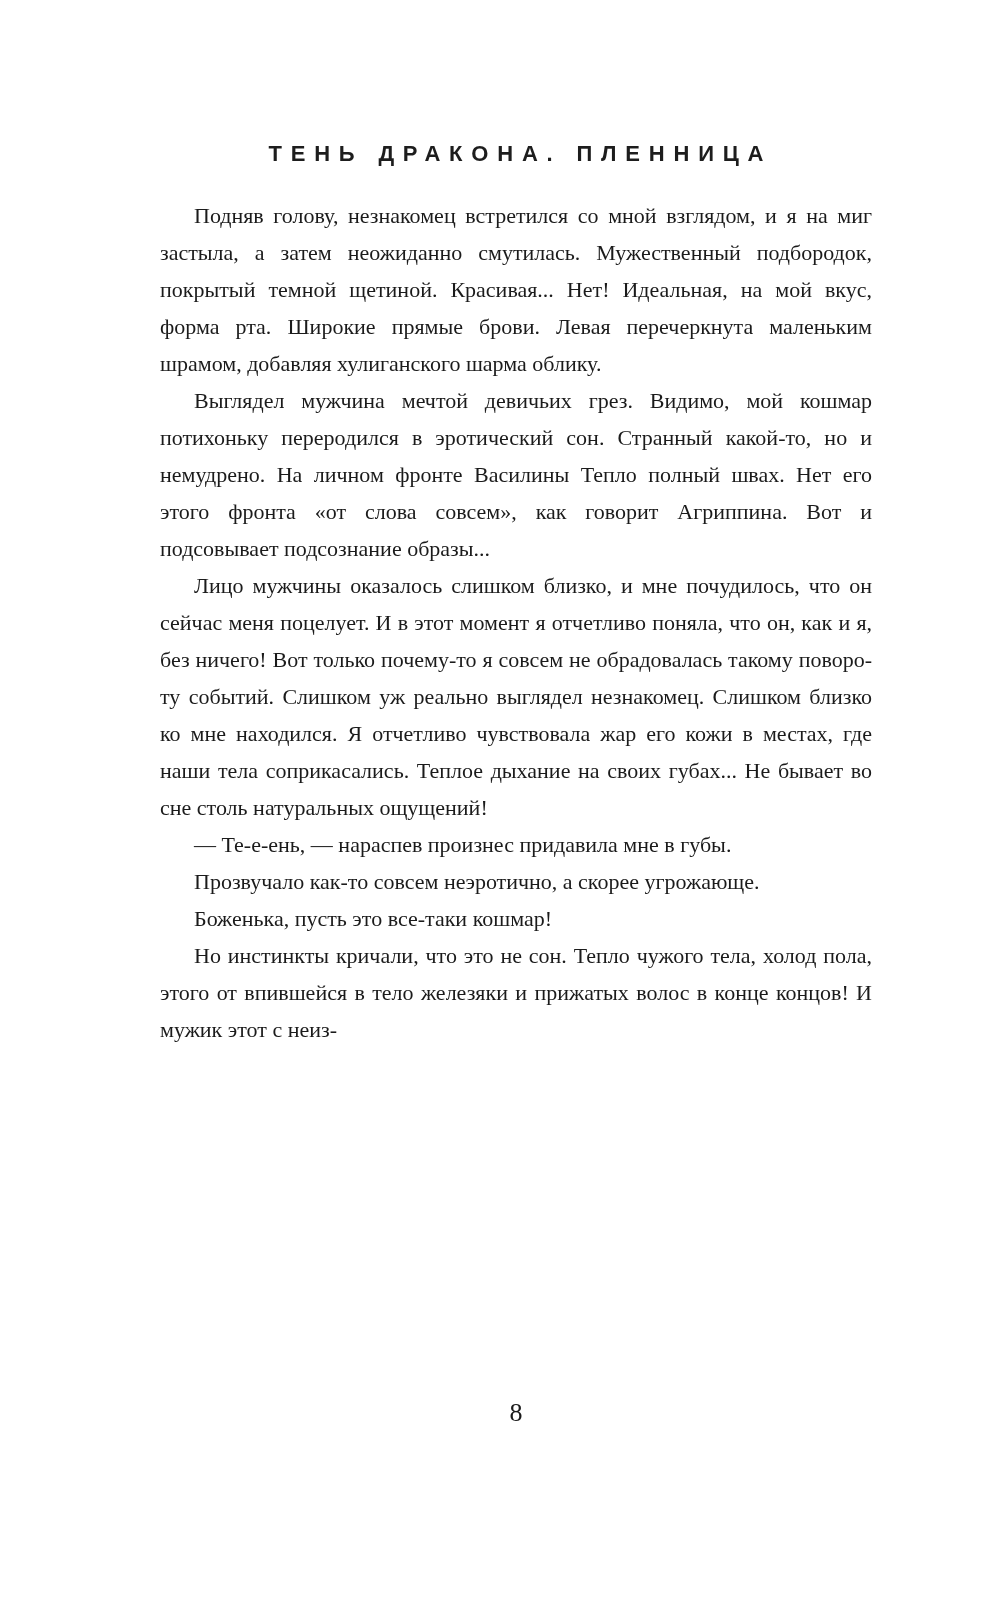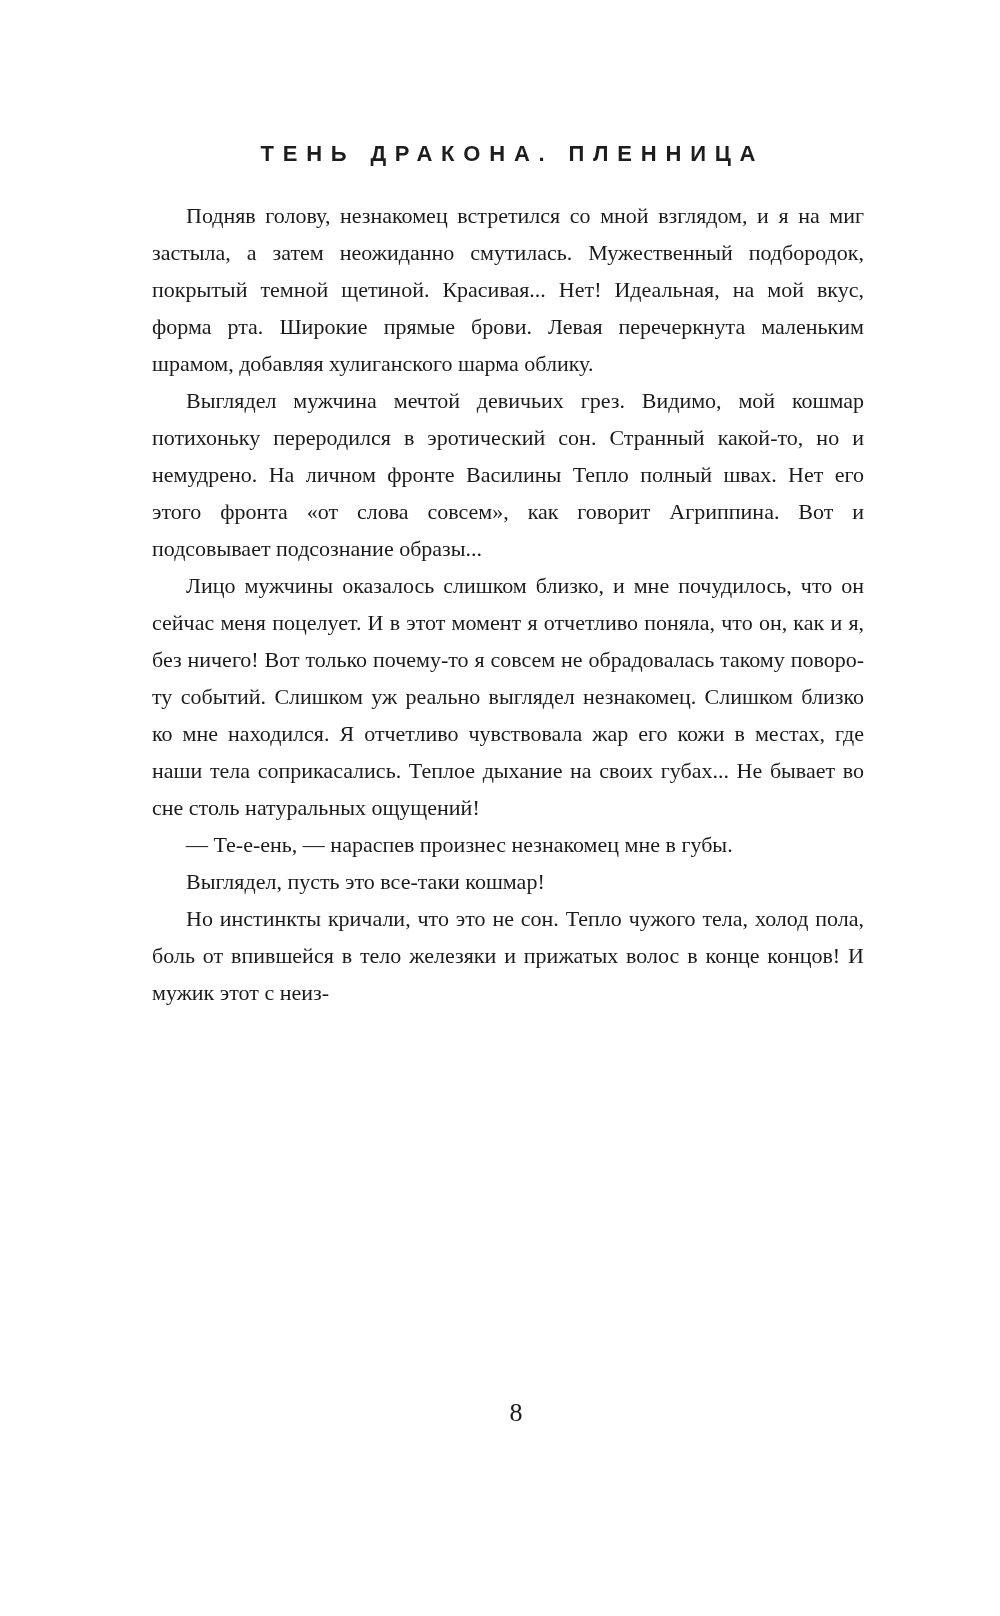--- a/index.html
+++ b/index.html
@@ -11,21 +11,21 @@
     position: relative;
     width: 1000px;
     height: 1616px;
     background: #ffffff;
     overflow: hidden;
     font-family: "Liberation Serif", serif;
     color: #1c1c1c;
   }
   .text-block {
     position: absolute;
-    left: 152px;
+    left: 160px;
     top: 141px;
     width: 712px;
   }
   .running-head {
     font-family: "Liberation Sans", sans-serif;
     font-weight: 700;
     font-size: 22px;
     line-height: 26px;
     letter-spacing: 0.40em;
     text-indent: 0.40em; 
@@ -64,24 +64,25 @@
 
     <div class="running-head">ТЕНЬ ДРАКОНА. ПЛЕННИЦА</div>
 
     <p class="para" lang="ru">Подняв голову, незнакомец встретился со мной взгля­дом, и я на миг застыла, а затем неожиданно смутилась. Мужественный подбородок, покрытый темной щетиной. Красивая... Нет! Идеальная, на мой вкус, форма рта. Ши­рокие прямые брови. Левая перечеркнута маленьким шрамом, добавляя хулиганского шарма облику.</p>
 
     <p class="para" lang="ru">Выглядел мужчина мечтой девичьих грез. Видимо, мой кошмар потихоньку переродился в эротический сон. Странный какой-то, но и немудрено. На личном фронте Василины Тепло полный швах. Нет его этого фронта «от слова совсем», как говорит Агриппина. Вот и подсовывает подсознание образы...</p>
 
     <p class="para" lang="ru">Лицо мужчины оказалось слишком близко, и мне по­чудилось, что он сейчас меня поцелует. И в этот момент я отчетливо поняла, что он, как и я, без ничего! Вот толь­ко почему-то я совсем не обрадовалась такому поворо­ту событий. Слишком уж реально выглядел незнакомец. Слишком близко ко мне находился. Я отчетливо чувство­вала жар его кожи в местах, где наши тела соприкасались. Теплое дыхание на своих губах... Не бывает во сне столь натуральных ощущений!</p>
 
 
-    <p class="para" lang="ru">— Те-е-ень, — нараспев произнес незнакомец мне в губы.</p>
+    <p class="para" lang="ru">— Те-е-ень, — нараспев произнес придавила мне в губы.</p>
 
+    <p class="para" lang="ru">Прозвучало как-то совсем неэротично, а скорее угро­жающе.</p>
 
-    <p class="para" lang="ru">Выглядел, пусть это все-таки кошмар!</p>
+    <p class="para" lang="ru">Боженька, пусть это все-таки кошмар!</p>
 
-    <p class="para" lang="ru">Но инстинкты кричали, что это не сон. Тепло чужо­го тела, холод пола, боль от впившейся в тело железяки и прижатых волос в конце концов! И мужик этот с неиз-</p>
+    <p class="para" lang="ru">Но инстинкты кричали, что это не сон. Тепло чужо­го тела, холод пола, этого от впившейся в тело железяки и прижатых волос в конце концов! И мужик этот с неиз-</p>
 
   </div>
 
   <div class="page-number">8</div>
 
 </div>
 
 </body></html>

